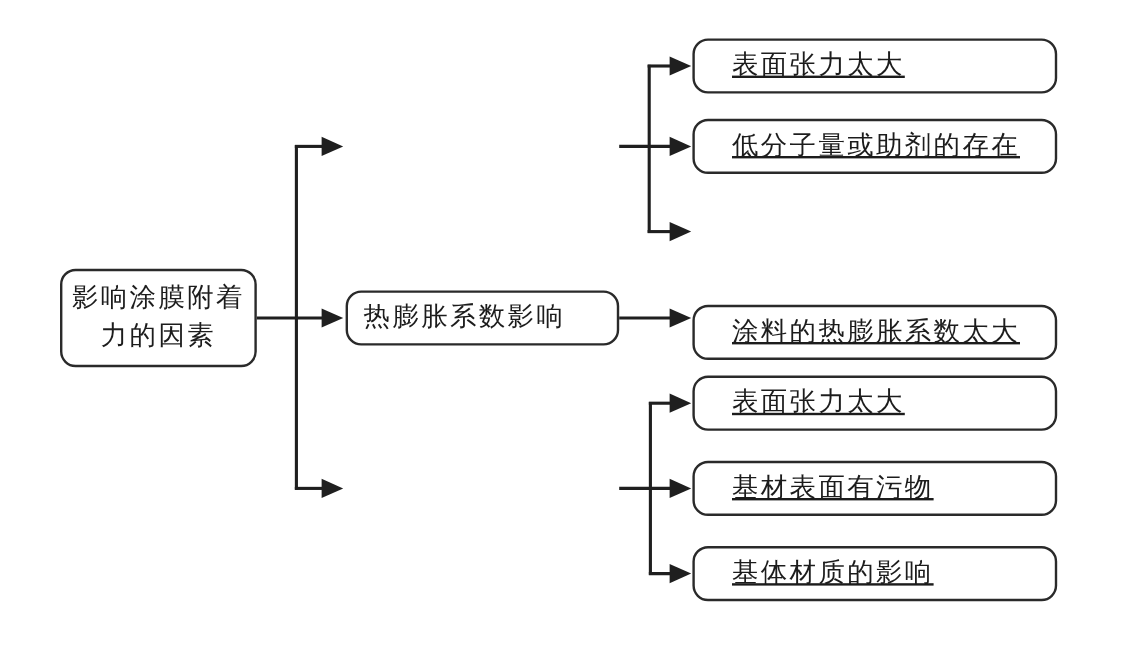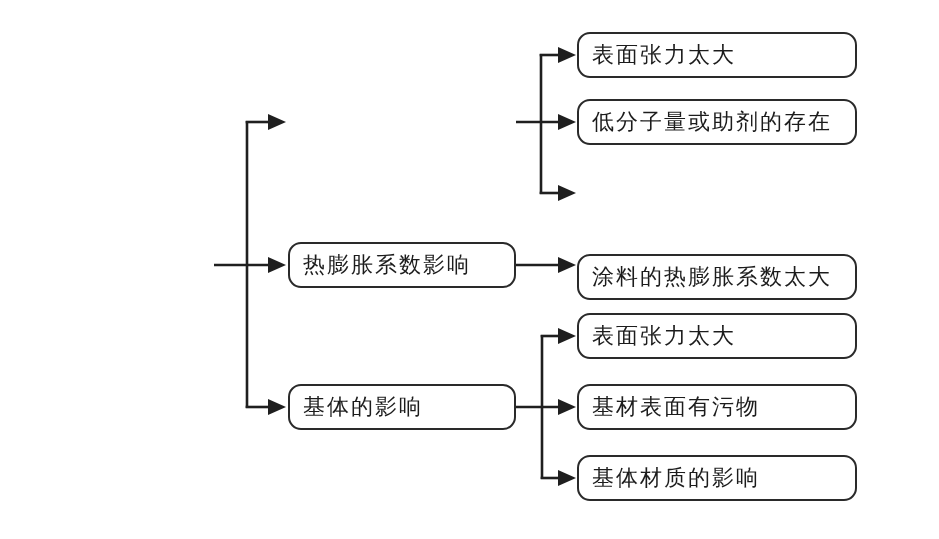--- a/index.html
+++ b/index.html
@@ -25,21 +25,21 @@
     display:flex;
     align-items:center;
     white-space:pre-line;
     line-height:1.45;
   }
   .node.root{
     left:50px;top:224px;width:164px;height:82px;
     justify-content:center;text-align:center;
   }
   .node.mid{left:288px;width:228px;height:46px;padding-left:13px;}
-  .node.leaf{left:577px;width:280px;height:46px;padding-left:13px;}
+  .node.leaf{left:577px;width:304px;height:46px;padding-left:31px;text-decoration:underline;}
   .n-b0{top:99px;}  .n-b1{top:242px;} .n-b2{top:384px;}
   .n-l0{top:32px;}  .n-l1{top:99px;}  .n-l2{top:170px;}
   .n-l3{top:242px;margin-top:12px;} .n-l4{top:313px;} .n-l5{top:384px;}
   .n-l6{top:455px;}
 </style>
 </head>
 <body>
 
 <div class="stage">
 
@@ -74,23 +74,24 @@
       <line x1="516" y1="407" x2="559" y2="407"></line>
       <line x1="542" y1="335" x2="542" y2="479"></line>
       <line x1="540.7" y1="336" x2="559" y2="336"></line>
       <line x1="540.7" y1="478" x2="559" y2="478"></line>
       <polygon points="558,328 558,344 576,336"></polygon>
       <polygon points="558,399 558,415 576,407"></polygon>
       <polygon points="558,470 558,486 576,478"></polygon>
     </g>
   </svg>
 
+  <div class="node root">影响涂膜附着
+力的因素</div>
 
   <div class="node mid n-b1">热膨胀系数影响</div>
-  <div class="node mid n-b2">基体的影响</div>
 
   <div class="node leaf n-l0">表面张力太大</div>
   <div class="node leaf n-l1">低分子量或助剂的存在</div>
   <div class="node leaf n-l3">涂料的热膨胀系数太大</div>
   <div class="node leaf n-l4">表面张力太大</div>
   <div class="node leaf n-l5">基材表面有污物</div>
   <div class="node leaf n-l6">基体材质的影响</div>
 </div>
 
 </body></html>

